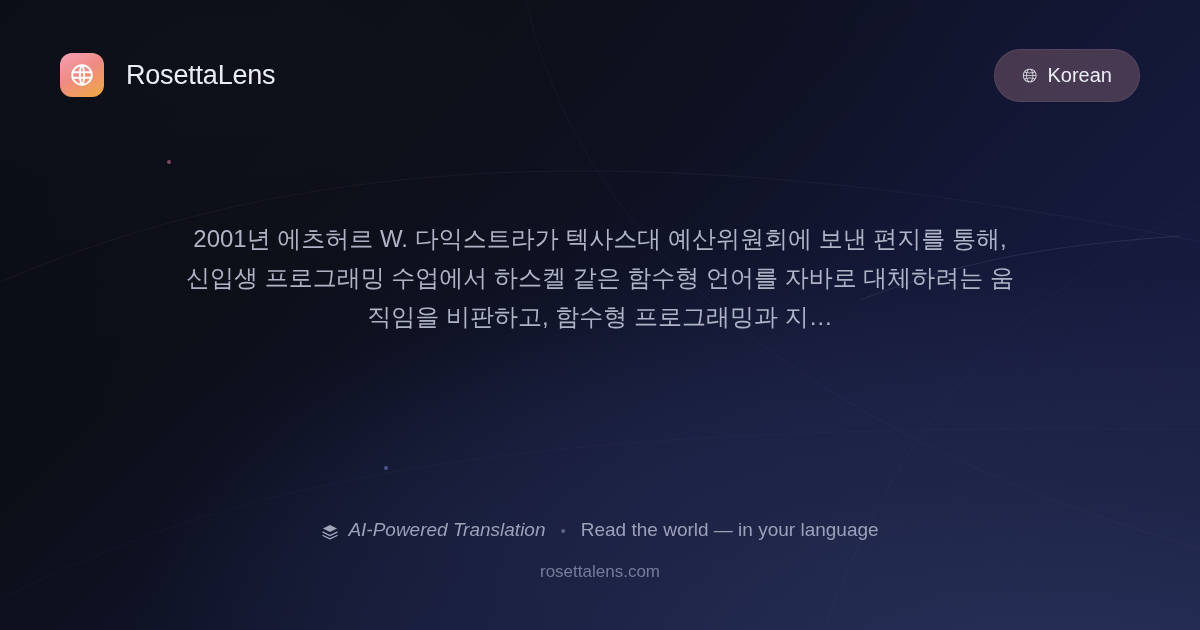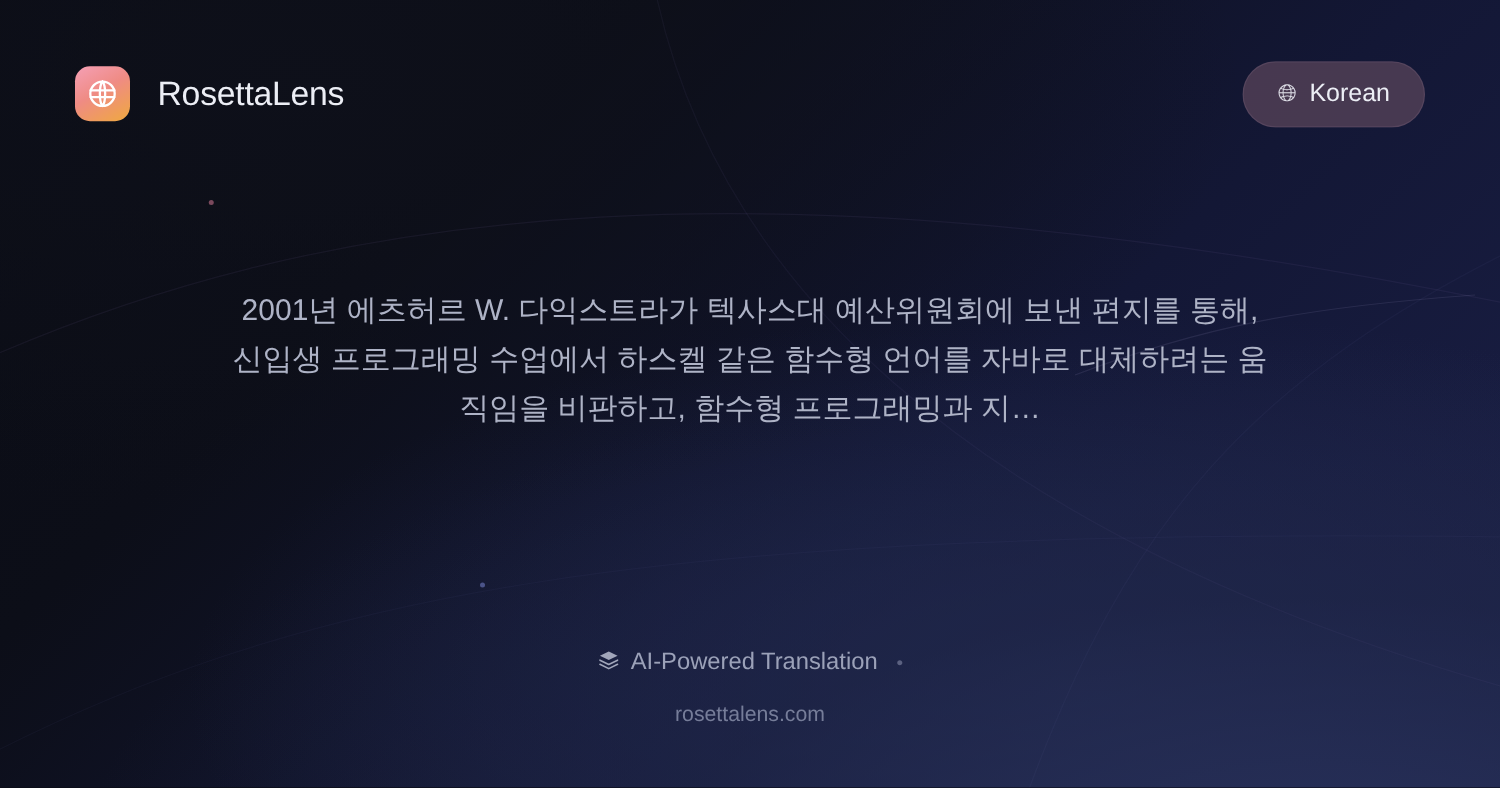--- a/index.html
+++ b/index.html
@@ -71,36 +71,36 @@
     padding:0 100px; text-align:center;
   }
 
   .title {
     font-size:59px; font-weight:400; line-height:1.22;
     color:#e8eaf2; letter-spacing:-0.5px;
     white-space:nowrap;
   }
 
   .desc {
-    margin-top:40px;
+    margin-top:30px;
     font-size:24px; line-height:1.62;
     color:#aeb3c6;
     max-width:836px; margin-left:auto; margin-right:auto;
   }
 
   
   .footer {
     position:absolute; left:0; right:0; bottom:48px;
     text-align:center;
   }
   .footer-row {
     display:flex; align-items:center; justify-content:center; gap:15px;
     font-size:19px; color:#9ba1b8;
   }
-  .footer-chip { display:flex; align-items:flex-start; gap:9px; }
+  .footer-chip { display:flex; align-items:flex-end; gap:9px;font-style:italic; }
   .footer-chip svg { display:block; opacity:0.85; }
   .sep { color:#5b6180; font-size:15px; }
   .site {
     margin-top:21px;
     font-size:17px; color:#767d99;
   }
 </style>
 </head>
 <body>
 
@@ -147,18 +147,19 @@
         <svg width="18" height="18" viewBox="0 0 24 24" fill="none" stroke="#b9bed0" stroke-width="1.7" stroke-linecap="round" stroke-linejoin="round">
           <path d="M12 2.8 2.6 7.4 12 12l9.4-4.6z" fill="#b9bed0" stroke="none"></path>
           <path d="M2.6 12.2 12 16.8l9.4-4.6"></path>
           <path d="M2.6 16.6 12 21.2l9.4-4.6"></path>
         </svg>
         <span>AI-Powered Translation</span>
       </span>
 
       <span class="sep">•</span>
 
+      <span>Read the world — in your language</span>
     </div>
 
     <div class="site">rosettalens.com</div>
   </div>
 
 </div>
 
 </body></html>

